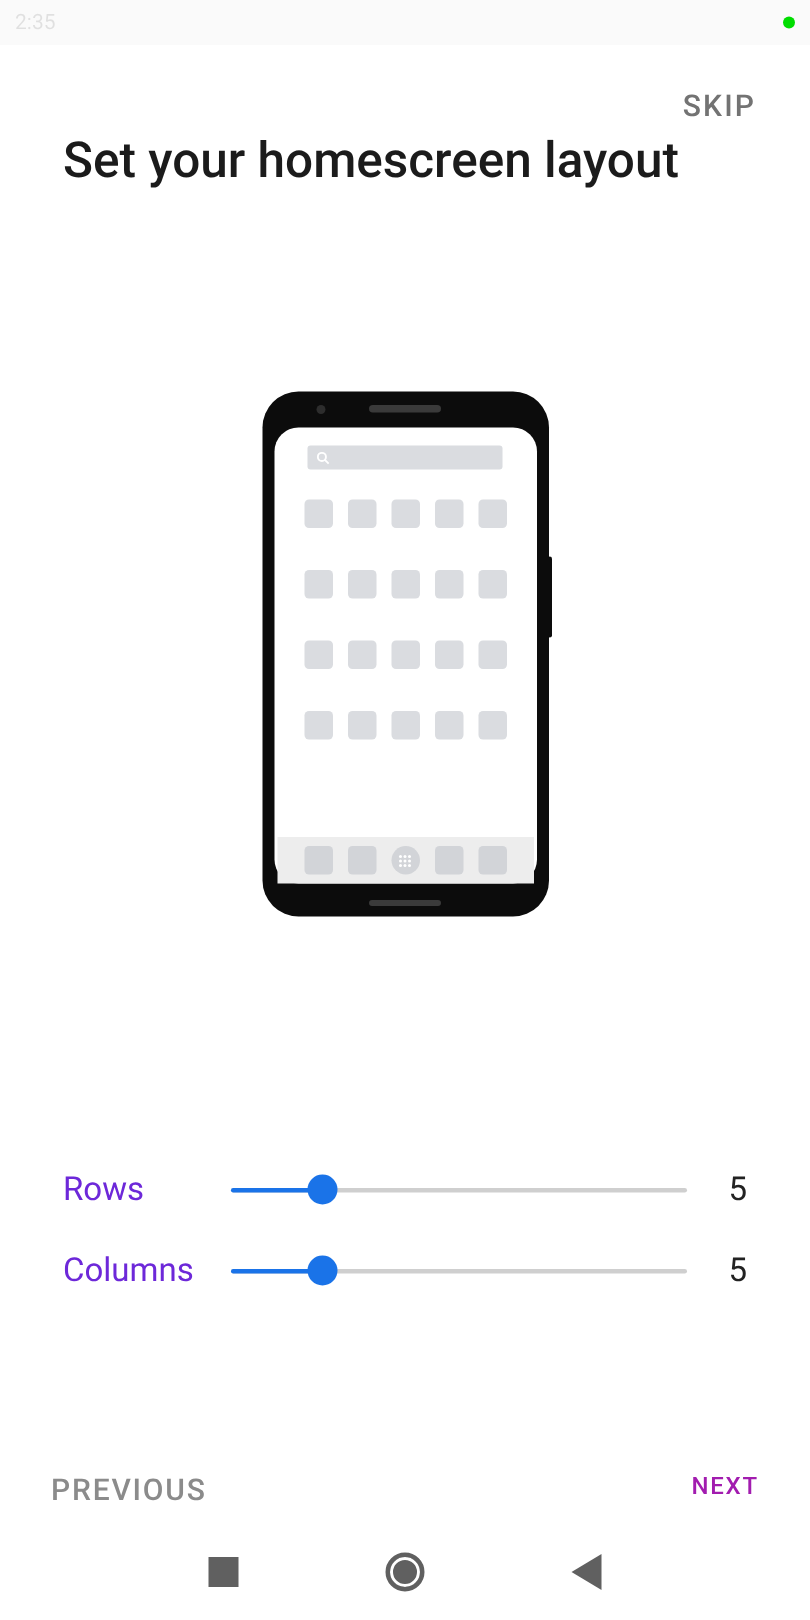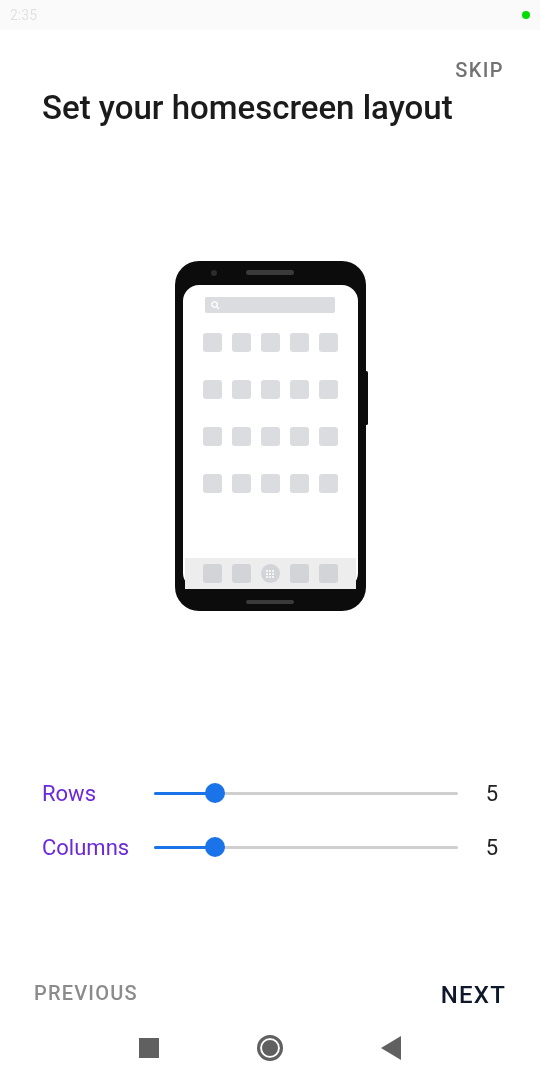--- a/index.html
+++ b/index.html
@@ -225,22 +225,22 @@
       padding: 0 34px;
       margin-top: 39px;
     }
     .prev {
       color: #8b8b8b;
       font-size: 20px;
       font-weight: 500;
       letter-spacing: 1.2px;
     }
     .next {
-      color: #0f172a;
-      font-size: 24px;
+      color: #a21caf;
+      font-size: 16px;
       font-weight: 500;
       letter-spacing: 1.2px;
     }
 
     .sys-nav {
       position: absolute;
       bottom: 0;
       left: 0;
       right: 0;
       height: 64px;

